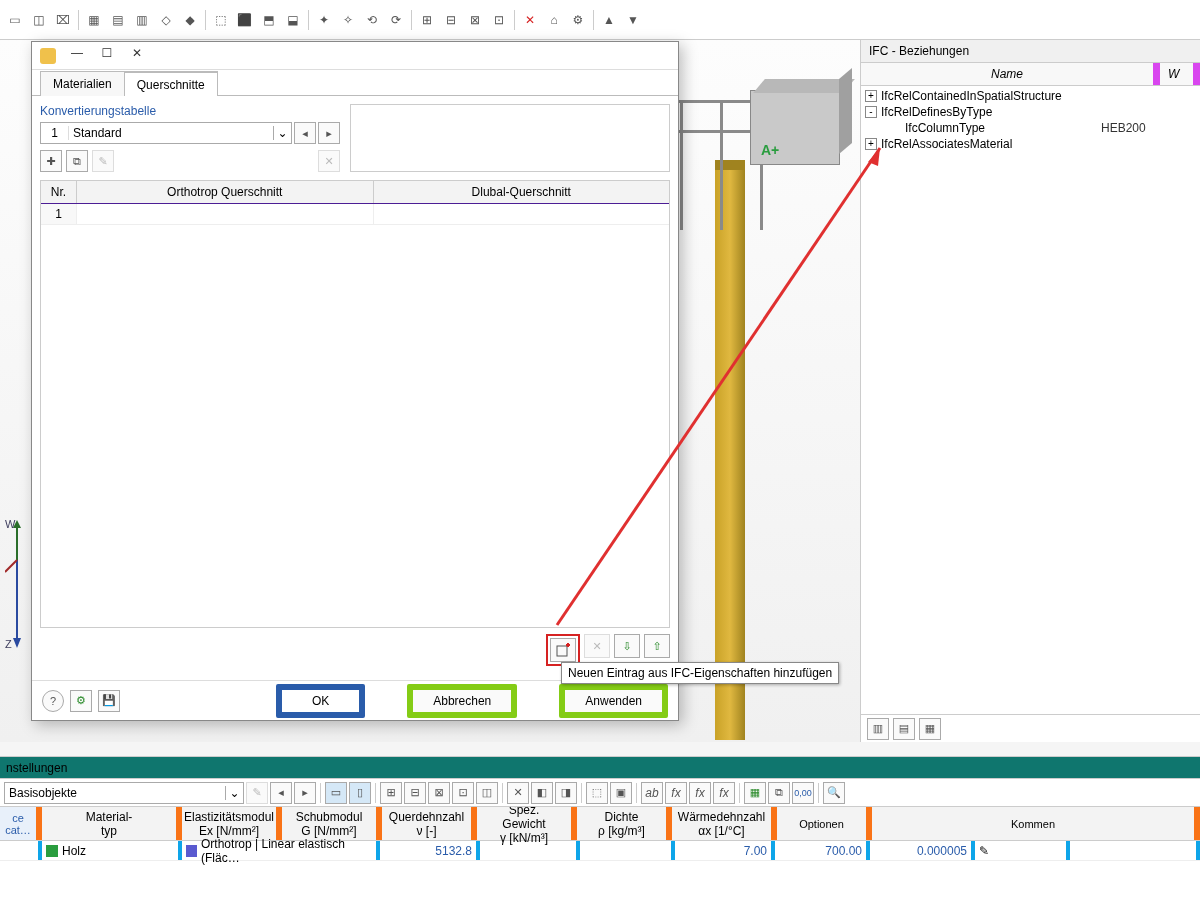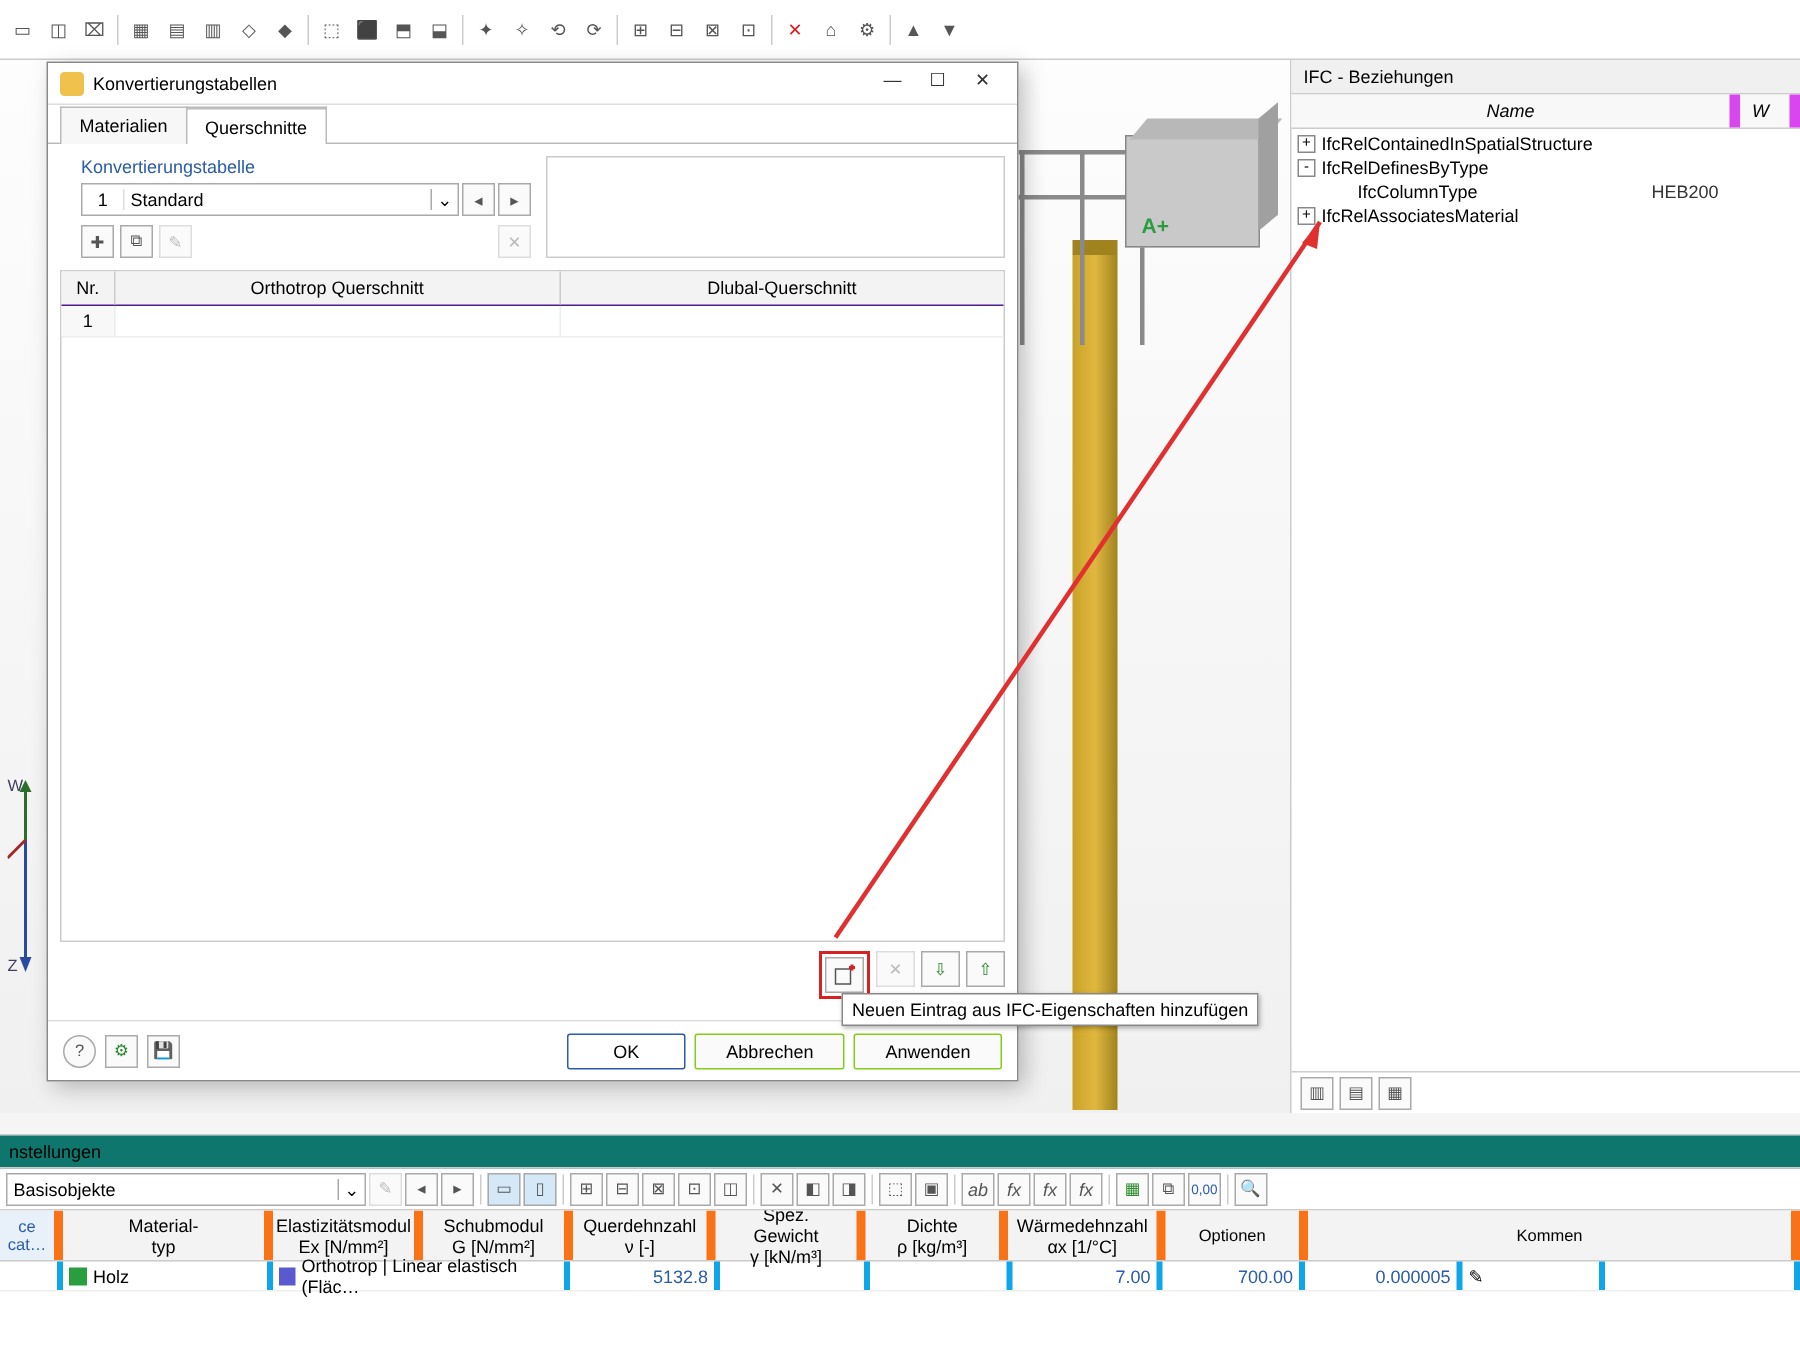--- a/index.html
+++ b/index.html
@@ -20,21 +20,21 @@
 .axis .lbl { position: absolute; font-size: 11px; color: #3f3f5f; }
 .dialog { position: absolute; top: 41px; left: 31px; width: 648px; height: 680px; background: #fff; border: 1px solid #888; box-shadow: 4px 4px 14px rgba(0,0,0,0.25); display: flex; flex-direction: column; }
 .dlg-title { height: 28px; background: #fff; border-bottom: 1px solid #ddd; display: flex; align-items: center; padding: 0 8px; }
 .dlg-title .icon { width: 16px; height: 16px; background: #f0c14b; border-radius: 3px; margin-right: 6px; }
 .dlg-title .title-text { flex: 1; }
 .dlg-title .winbtn { width: 30px; height: 20px; text-align: center; cursor: pointer; color: #333; }
 .dlg-tabs { height: 26px; border-bottom: 1px solid #bbb; display: flex; padding-left: 8px; }
 .dlg-tab { padding: 5px 12px; border: 1px solid #bbb; border-bottom: none; margin-right: -1px; background: #f7f7f7; cursor: pointer; position: relative; top: 1px; }
 .dlg-tab.active { background: #fff; border-top: 2px solid #bbb; }
 .dlg-body { flex: 1; display: flex; flex-direction: column; padding: 8px; }
-.section-row { display: flex; gap: 10px; margin-left: 14px; }
+.section-row { display: flex; gap: 10px; }
 .section-col { flex: 1; display: flex; flex-direction: column; }
 .section-label { color: #2a5caa; margin-bottom: 4px; font-weight: 500; }
 .combo-row { display: flex; align-items: center; gap: 2px; }
 .combo { flex: 1; height: 22px; border: 1px solid #aaa; display: flex; align-items: center; }
 .combo .num { width: 28px; text-align: center; border-right: 1px solid #ddd; }
 .combo .txt { flex: 1; padding-left: 4px; }
 .combo .dd { width: 18px; text-align: center; border-left: 1px solid #aaa; cursor: pointer; }
 .small-btn { width: 22px; height: 22px; border: 1px solid #aaa; background: #fafafa; display: inline-flex; align-items: center; justify-content: center; cursor: pointer; font-size: 11px; color: #555; }
 .small-btn.disabled { color: #bbb; border-color: #ddd; }
 .mini-bar { display: flex; gap: 4px; margin-top: 6px; }
@@ -48,21 +48,21 @@
 .grid-row { display: flex; border-bottom: 1px solid #eee; }
 .grid-row .gc { padding: 3px 6px; border-right: 1px solid #eee; }
 .gc.nr { width: 36px; text-align: center; background: #f8f8f8; }
 .gc.ext { flex: 1; }
 .gc.dlb { flex: 1; border-right: none; }
 .dlg-mid-bar { display: flex; justify-content: flex-end; padding: 6px 0; gap: 4px; }
 .dlg-mid-bar .small-btn { width: 26px; height: 24px; }
 .highlight { border: 2px solid #d62222 !important; padding: 2px; }
 .dlg-footer { height: 40px; border-top: 1px solid #ddd; display: flex; align-items: center; padding: 0 10px; gap: 6px; }
 .dlg-footer .sp { flex: 1; }
-.btn { padding: 4px 20px; border: 1px solid #84cc16; background: #fafafa; cursor: pointer; border-radius: 2px; }
+.btn { padding: 4px 20px; border: 6px solid #84cc16; background: #fafafa; cursor: pointer; border-radius: 2px; margin-left: 36px; }
 .btn.primary { border-color: #2a5caa; color: #000; background: #fff; padding: 4px 30px; }
 .tooltip { position: absolute; top: 662px; left: 561px; background: #fff; border: 1px solid #888; padding: 3px 6px; box-shadow: 1px 1px 3px rgba(0,0,0,0.3); z-index: 50; }
 .ifc-panel { position: absolute; top: 40px; right: 0; width: 340px; height: 702px; background: #fff; border-left: 1px solid #ccc; display: flex; flex-direction: column; }
 .ifc-title { background: #f0f0f0; border-bottom: 1px solid #ccc; padding: 4px 8px; font-weight: 500; }
 .ifc-head { display: flex; border-bottom: 1px solid #ccc; background: #f8f8f8; }
 .ifc-head div { padding: 4px 8px; border-right: 7px solid #d946ef; font-style: italic; }
 .ifc-head .name { flex: 1; text-align: center; }
 .ifc-tree { flex: 1; padding: 2px 4px; }
 .tree-row { display: flex; align-items: center; padding: 1px 0; }
 .tree-toggle { width: 12px; height: 12px; border: 1px solid #888; text-align: center; line-height: 10px; font-size: 10px; margin-right: 4px; cursor: pointer; background: #fff; }
@@ -188,21 +188,20 @@
 </div>
 
 <svg class="arrow-line" width="1200" height="900">
   <line x1="557" y1="625" x2="880" y2="148" stroke="#e03030" stroke-width="3"></line>
   <polygon points="880,148 868,162 878,166" fill="#e03030"></polygon>
 </svg>
 
 <div class="dialog">
   <div class="dlg-title">
     <div class="icon"></div>
-    <div class="title-text">Konvertierungstabellen</div>
     <div class="winbtn">—</div>
     <div class="winbtn">☐</div>
     <div class="winbtn">✕</div>
   </div>
   <div class="dlg-tabs">
     <div class="dlg-tab">Materialien</div>
     <div class="dlg-tab active">Querschnitte</div>
   </div>
   <div class="dlg-body">
     <div class="section-row">

